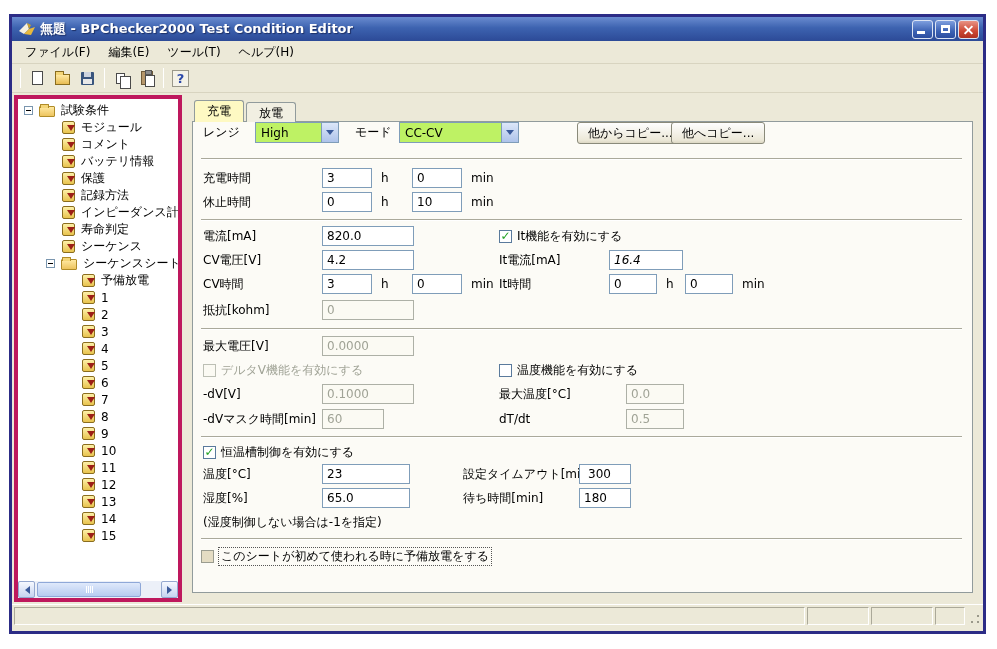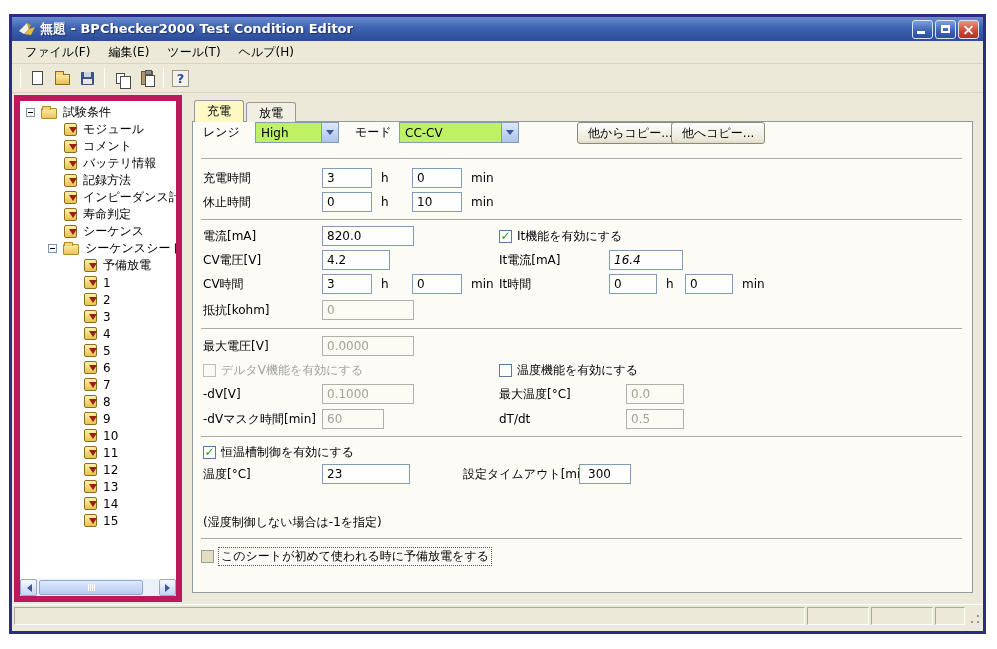--- a/index.html
+++ b/index.html
@@ -25,21 +25,21 @@
   .menubar{height:23px;background:#ece9d8;display:flex;align-items:center;
     border-bottom:1px solid #d8d4c0;padding-left:4px;}
   .menu-item{padding:2px 9px;cursor:default;}
   .toolbar{height:29px;background:#ece9d8;display:flex;align-items:center;padding-left:4px;
     border-bottom:1px solid #d8d4c0;}
   .tbtn{width:25px;height:24px;display:flex;align-items:center;justify-content:center;
     border:1px solid transparent;}
   .tsep{width:1px;height:20px;background:#c8c5b2;margin:0 4px;border-right:1px solid #fff;}
   
   .main{display:flex;height:511px;}
-  .treepanel{width:168px;margin:2px 0 2px 2px;background:#fff;border:6px solid #be185d;
+  .treepanel{width:168px;margin:2px 0 2px 2px;background:#fff;border:4px solid #be185d;
     display:flex;flex-direction:column;overflow:hidden;}
   .treescroll{flex:1;overflow:hidden;padding-top:3px;}
   .tree-row{display:flex;align-items:center;height:17px;white-space:nowrap;cursor:default;}
   .ind-0{padding-left:6px}.ind-1{padding-left:28px}.ind-2{padding-left:48px}
   .slot{width:15px;flex:0 0 auto;display:flex;align-items:center;}
   .expander{width:9px;height:9px;border:1px solid #7a96af;background:#fff;position:relative;}
   .expander::after{content:"";position:absolute;left:1px;top:3px;width:5px;height:1px;background:#000;}
   .ico{width:16px;height:14px;flex:0 0 auto;margin-right:4px;position:relative;}
   .folder{background:linear-gradient(180deg,#ffe9a2,#edc45e);border:1px solid #b08c28;
     border-radius:1px;margin-top:2px;height:11px;}
@@ -199,20 +199,25 @@
               <span class="ico note"></span>
               <span class="tree-label">コメント</span>
             </div>
 
             <div class="tree-row ind-1">
               <span class="slot"></span>
               <span class="ico note"></span>
               <span class="tree-label">バッテリ情報</span>
             </div>
 
+            <div class="tree-row ind-1">
+              <span class="slot"></span>
+              <span class="ico note"></span>
+              <span class="tree-label">保護</span>
+            </div>
 
             <div class="tree-row ind-1">
               <span class="slot"></span>
               <span class="ico note"></span>
               <span class="tree-label">記録方法</span>
             </div>
 
             <div class="tree-row ind-1">
               <span class="slot"></span>
               <span class="ico note"></span>
@@ -407,21 +412,21 @@
           <span class="cbwrap" style="left:306px">
             <span class="cb">
                 <span class="mark">✓</span>
               </span>
             <span class="cblabel">It機能を有効にする</span>
           </span>
         </div>
 
         <div class="row" style="top:128px">
           <span class="lbl" style="left:10px">CV電圧[V]</span>
-          <input class="txt" style="left: 129px; width: 68px;" value="4.2">
+          <input class="txt" style="left: 129px; width: 92px;" value="4.2">
           <span class="lbl" style="left:306px">It電流[mA]</span>
           <input class="txt" style="left: 416px; width: 74px; font-style: italic;" value="16.4">
         </div>
 
         <div class="row" style="top:152px">
           <span class="lbl" style="left:10px">CV時間</span>
           <input class="txt" style="left: 129px; width: 50px;" value="3">
           <span class="lbl" style="left:188px">h</span>
           <input class="txt" style="left: 219px; width: 50px;" value="0">
           <span class="lbl" style="left:278px">min</span>
@@ -480,20 +485,26 @@
           </span>
         </div>
 
         <div class="row" style="top:342px">
           <span class="lbl" style="left:10px">温度[°C]</span>
           <input class="txt" style="left: 129px; width: 88px;" value="23">
           <span class="lbl" style="left:270px">設定タイムアウト[min]</span>
           <input class="txt" style="left: 386px; width: 52px; padding-left: 8px;" value="300">
         </div>
 
+        <div class="row" style="top:366px">
+          <span class="lbl" style="left:10px">湿度[%]</span>
+          <input class="txt" style="left: 129px; width: 88px;" value="65.0">
+          <span class="lbl" style="left:270px">待ち時間[min]</span>
+          <input class="txt" style="left: 386px; width: 52px;" value="180">
+        </div>
 
         <div class="row" style="top:390px">
           <span class="lbl" style="left:10px">(湿度制御しない場合は-1を指定)</span>
         </div>
 
         <div class="sep" style="top:416px"></div>
 
         <div class="row" style="top:424px">
           <span class="cbwrap" style="left:8px">
             <span class="cb focusbox"></span>

